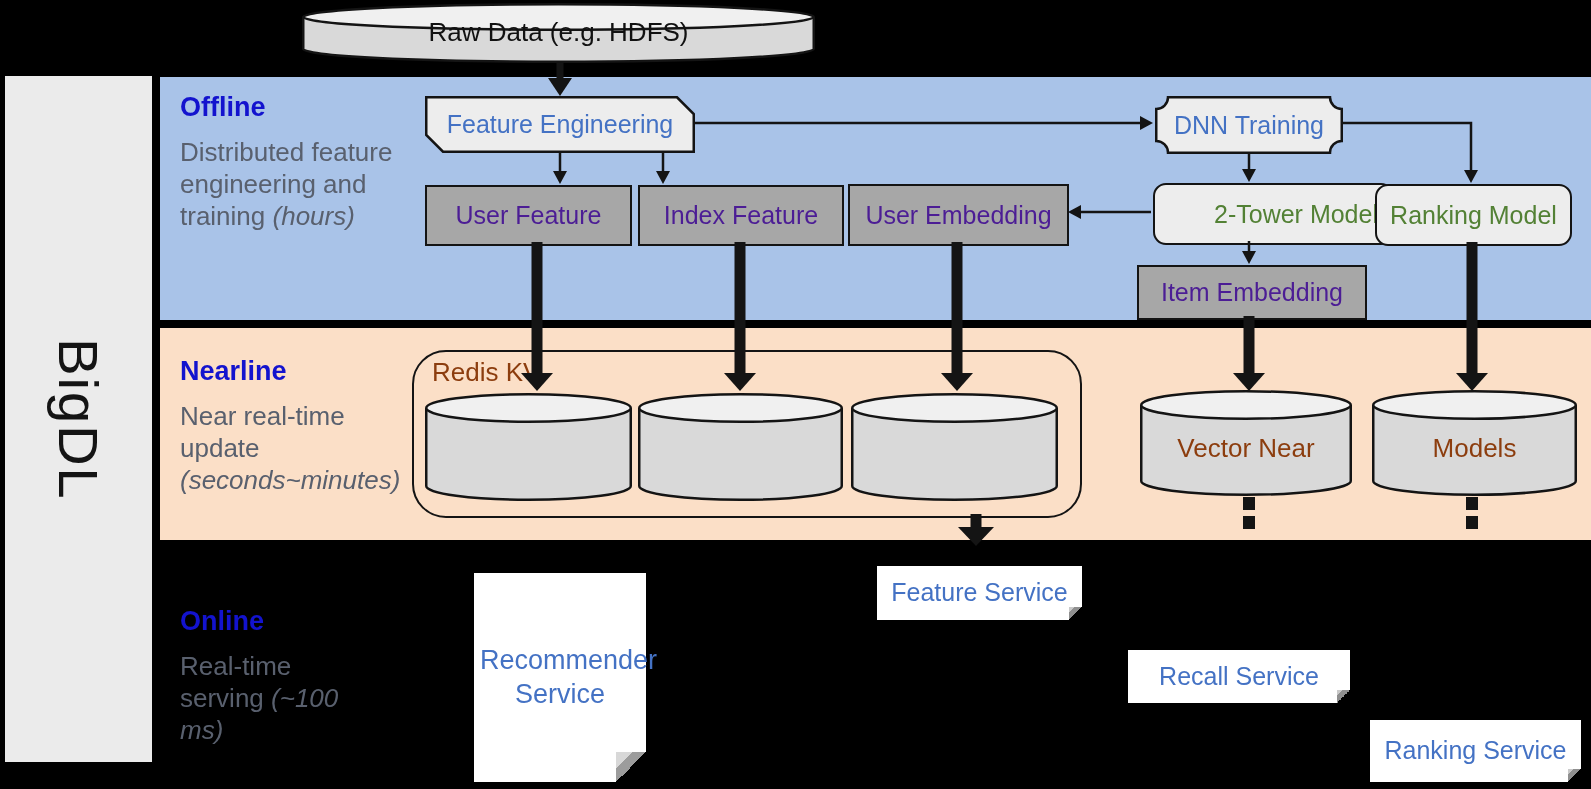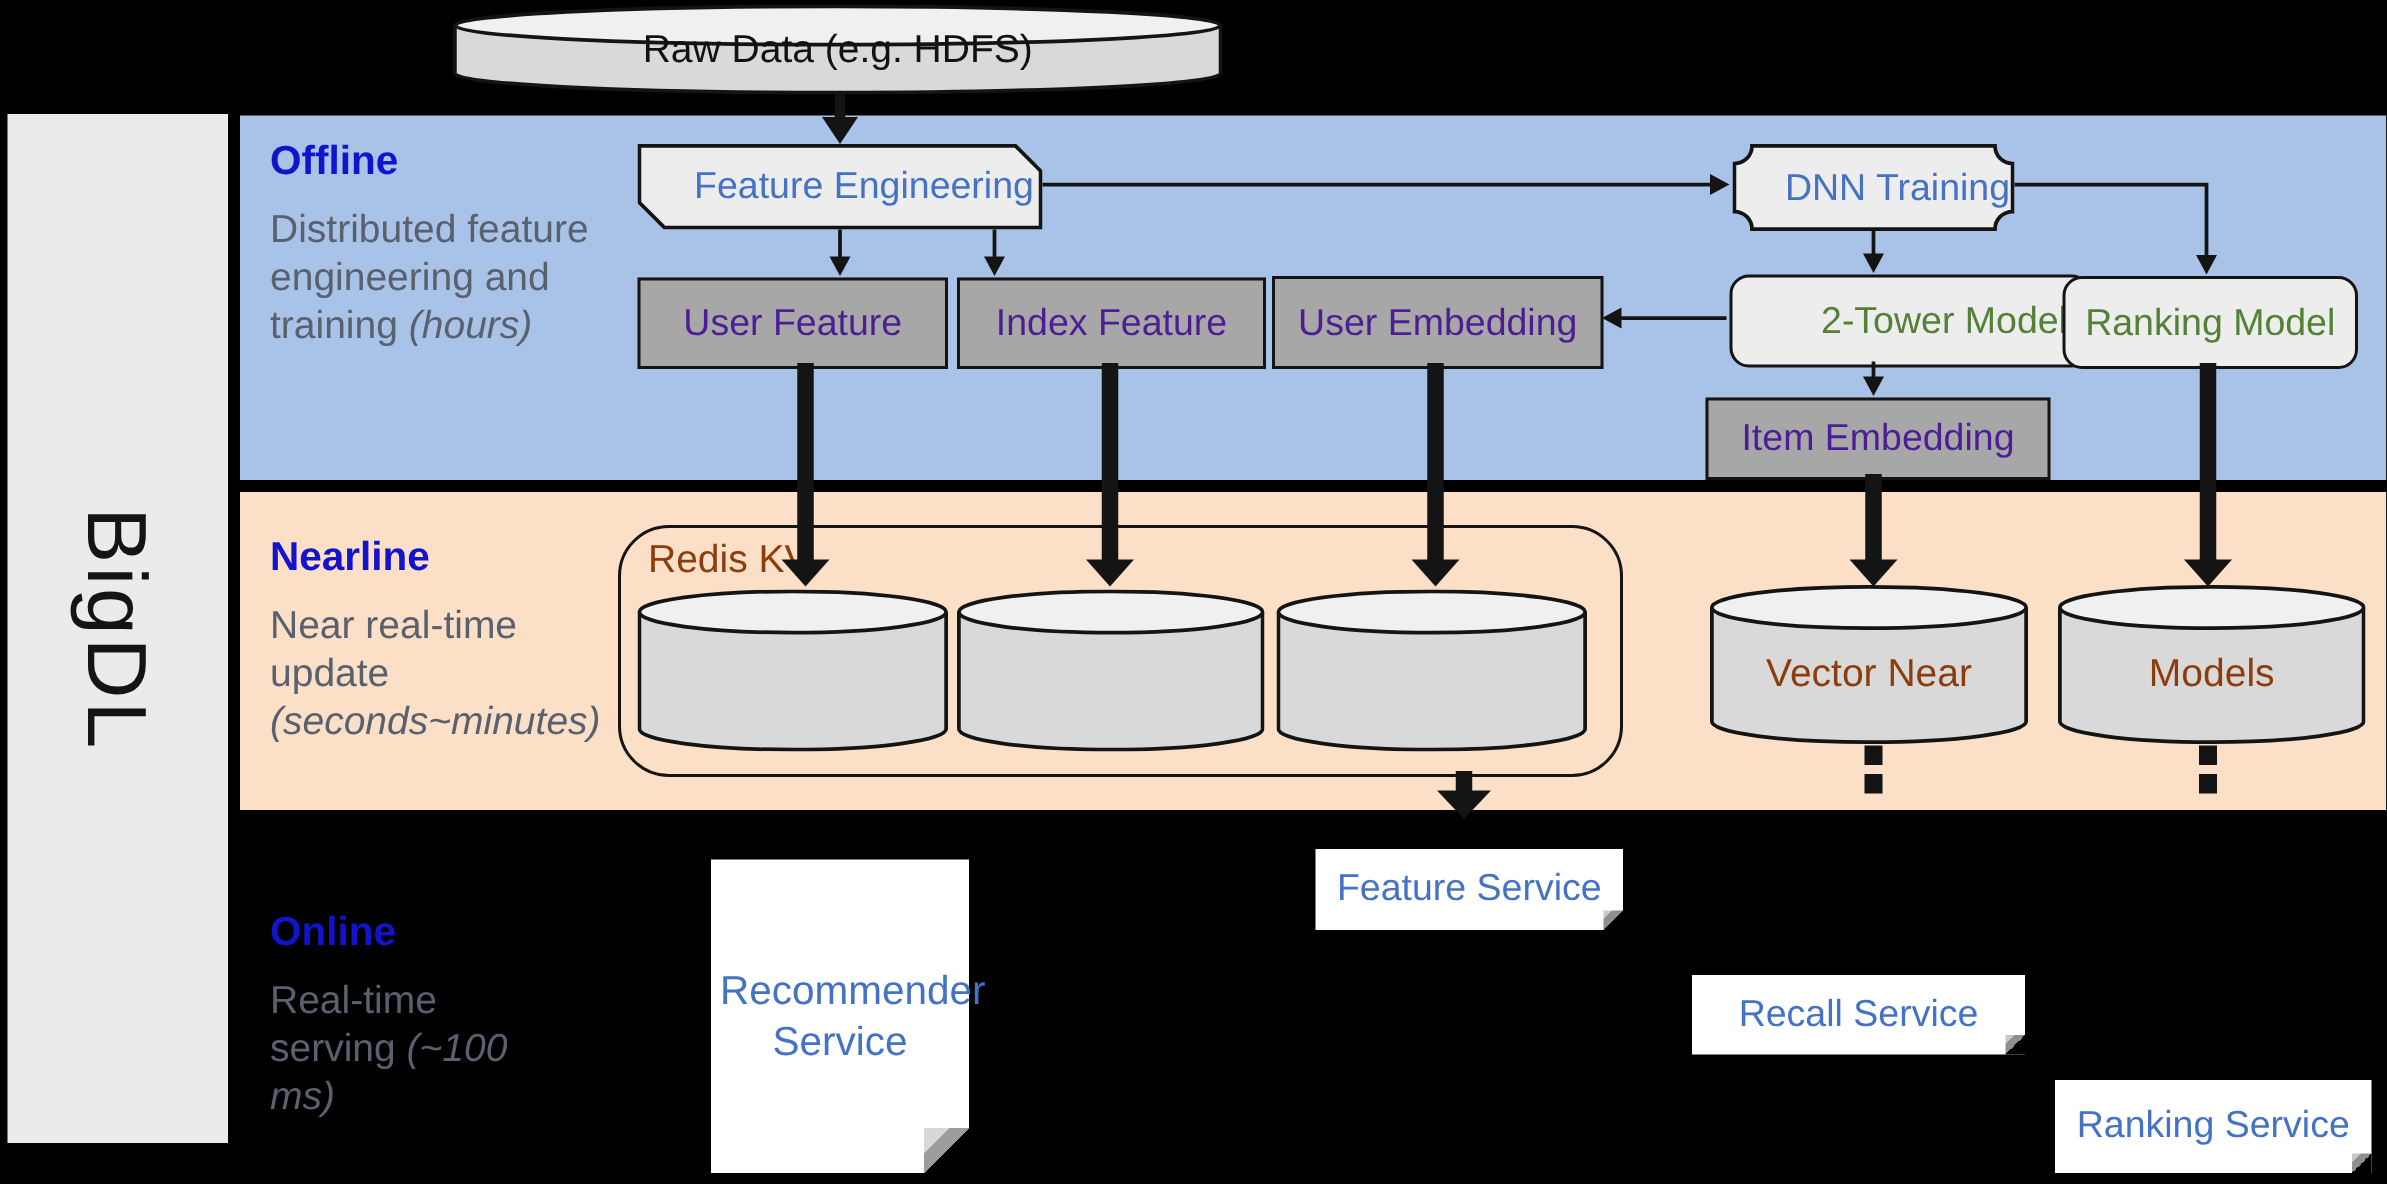--- a/index.html
+++ b/index.html
@@ -25,21 +25,21 @@
   
   .node{display:flex;align-items:center;justify-content:center;text-align:center;z-index:2;}
   .gray-box{background:var(--gray-box);border:2.5px solid var(--ink);color:#4c1d95;font-size:25px;}
   .round-box{background:var(--light-box);border:2.5px solid var(--ink);border-radius:13px;font-size:25px;}
   .green-text{color:var(--green);}
   .blue-text{color:var(--node-blue);}
 
   .shape-node{z-index:2;}
   .shape-node svg{position:absolute;left:0;top:0;}
   .shape-label{position:absolute;left:0;top:0;width:100%;height:100%;
-               display:flex;align-items:center;justify-content:center;font-size:25px;padding-left:16px;}
+               display:flex;align-items:center;justify-content:center;font-size:25px;}
 
   
   .kv-wrap{left:412px;top:350px;width:666px;height:164px;border:2.5px solid var(--ink);
            border-radius:34px;z-index:1;}
   .kv-label{position:absolute;left:18px;top:5px;font-size:26px;font-weight:500;color:var(--brown);}
 
   .cyl{z-index:1;}
   .cyl-label{z-index:2;display:flex;align-items:center;justify-content:center;
              font-size:26px;color:var(--brown);pointer-events:none;}
 

